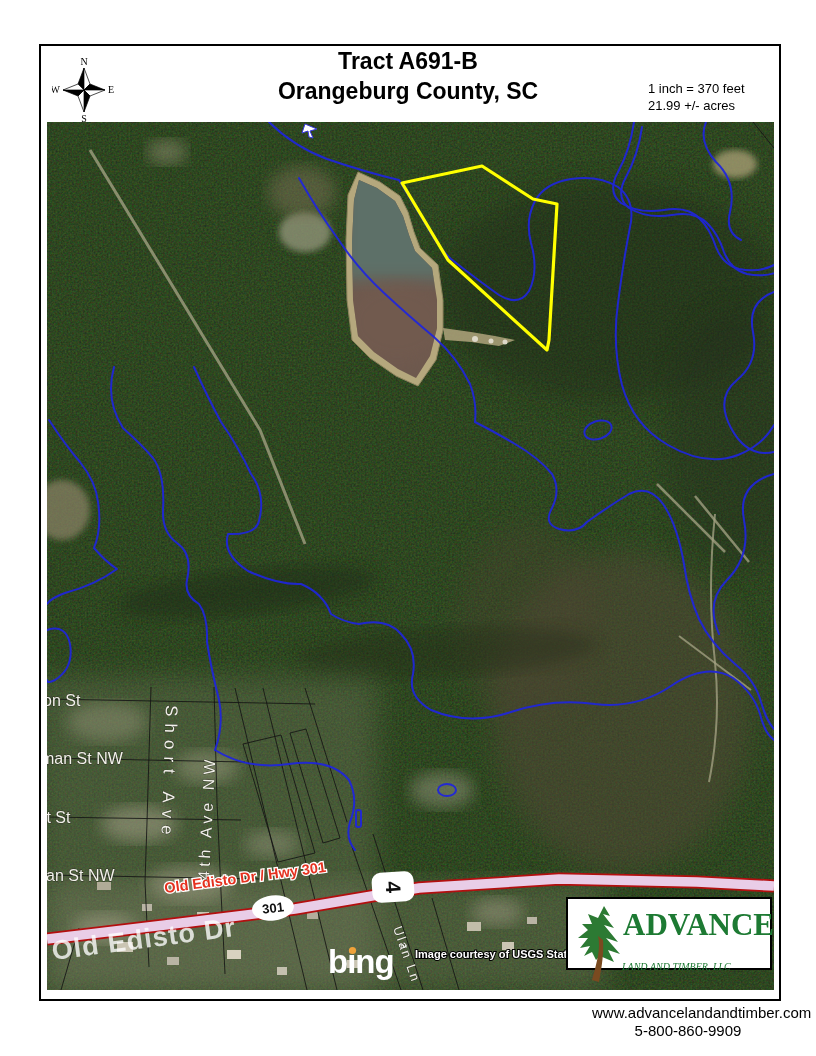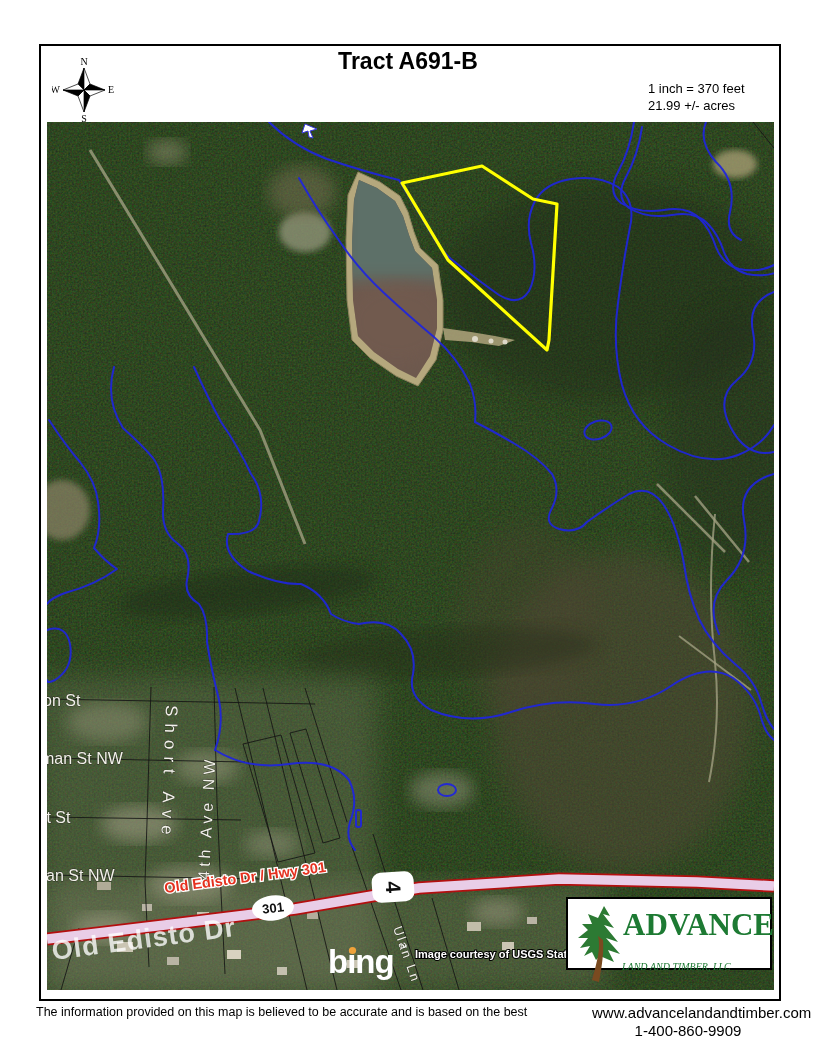--- a/index.html
+++ b/index.html
@@ -29,20 +29,21 @@
   .trail{stroke:#a3a183;fill:none;opacity:.78}
   .compass-letter{font-family:"Liberation Serif",serif;font-size:10px;fill:#000}
 </style>
 </head>
 <body>
 
 <div class="frame"></div>
 
 <div class="title">
   <div>Tract A691-B</div>
+  <div>Orangeburg County, SC</div>
 </div>
 <div class="scale">
   <div>1 inch = 370 feet</div>
   <div>21.99 +/- acres</div>
 </div>
 
 <svg class="compass" width="64" height="72" viewBox="0 0 64 72">
   <g transform="translate(0,4)">
     <path d="M32,12 L32,34 L26,28 Z" fill="#000" stroke="#000" stroke-width=".7"></path>
     <path d="M32,12 L32,34 L38,28 Z" fill="#fff" stroke="#000" stroke-width=".7"></path>
@@ -225,18 +226,17 @@
 <div class="logobox">
   <svg class="treesvg" width="56" height="86" viewBox="0 0 56 86">
     <path fill="#2c7a33" d="M34,4 L40,14 L33,12 L44,26 L34,23 L48,40 L36,36 L50,52 L38,48 L44,60 L30,54 L26,58 L22,50 L14,54 L20,44 L10,46 L18,36 L8,36 L18,28 L12,22 L22,22 L18,12 L28,16 Z"></path>
     <path fill="#7a4a20" d="M28,34 C31,46 27,60 22,78 L29,80 C32,64 34,50 33,38 Z"></path>
   </svg>
   <div class="brand">ADVANCE</div>
   <div class="brand-sub">LAND AND TIMBER, LLC</div>
 </div>
 
 <div class="disc">
-  <div>The information provided on this map is believed to be accurate and is based on the best</div>
 </div>
 <div class="contact">
   <div>www.advancelandandtimber.com</div>
-  <div>1-400-860-9909</div>
+  <div>5-800-860-9909</div>
 </div>
 
 </body></html>

